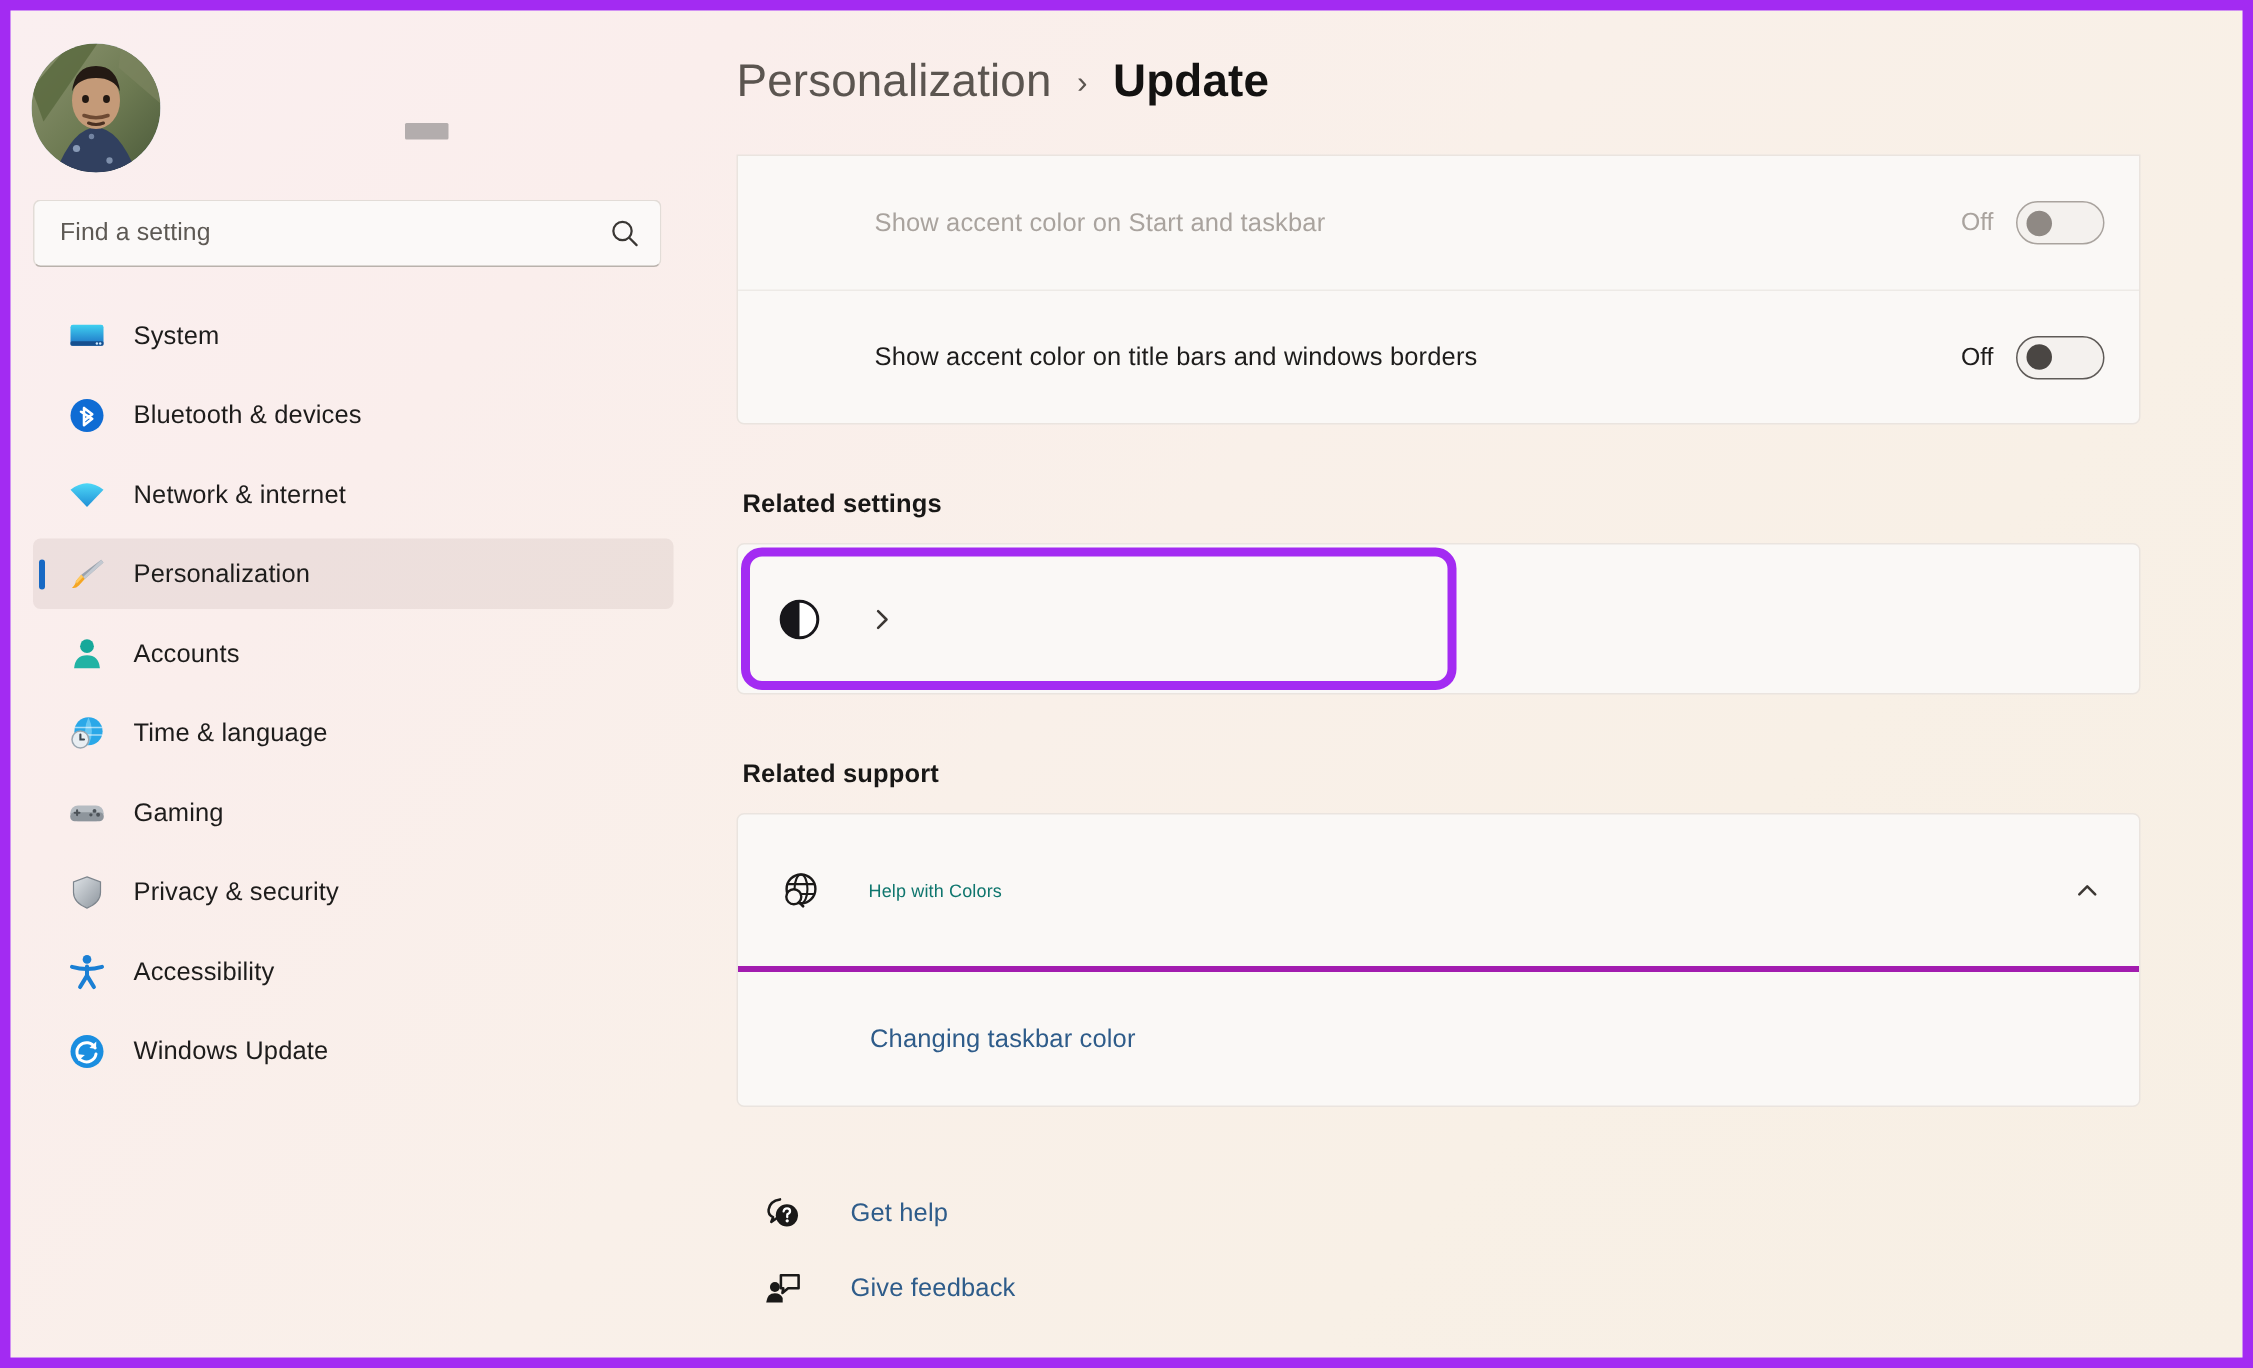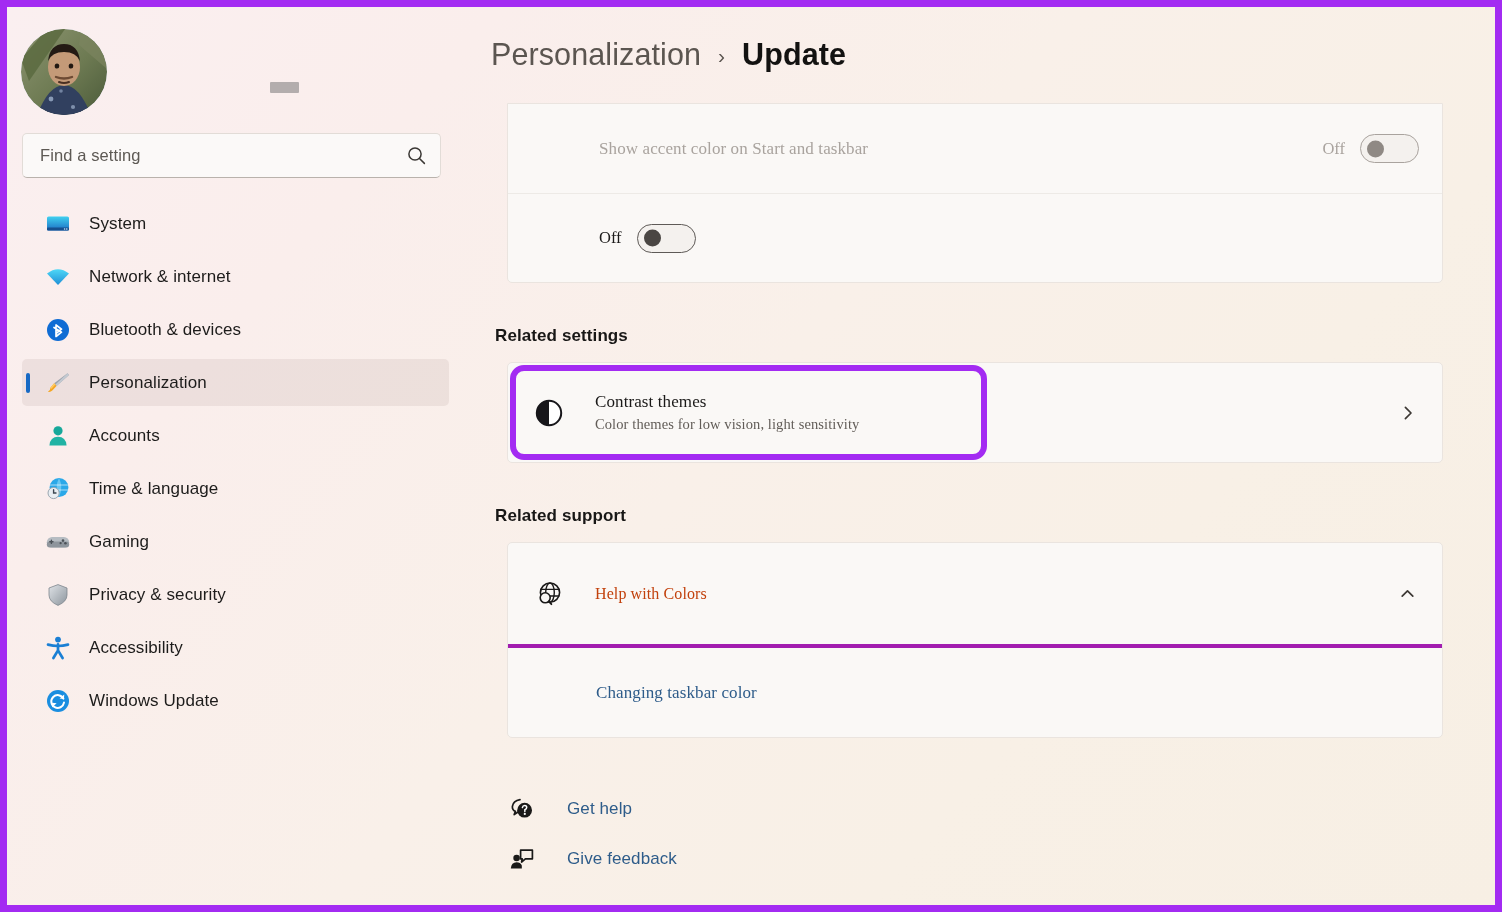--- a/index.html
+++ b/index.html
@@ -167,23 +167,22 @@
     left: 12px;
     top: 96px;
     right: 0;
     bottom: 0;
   }
 
   .card {
     background: #faf8f6;
     border: 1px solid #eae4df;
     border-radius: 5px;
-    margin: 0 21px 0 16px;
+    margin: 0 21px 0 0;
     width: 936px;
-    font-family: Liberation Serif, serif;
   }
   .card.clipped-top {
     border-top-left-radius: 0;
     border-top-right-radius: 0;
     border-top: 1px solid #eae4df;
   }
 
   .setting-row {
     display: flex;
     align-items: center;
@@ -282,22 +281,22 @@
   
   .support-row {
     display: flex;
     align-items: center;
     height: 101px;
     padding: 0 25px 0 26px;
   }
   .support-row + .support-sub { border-top: 4px solid #a21caf; }
   .sr-title {
     flex: 1 1 auto;
-    font-size: 16px;
-    color: #c2410c;
+    font-size: 12px;
+    color: #0f766e;
     letter-spacing: .1px;
   }
   .support-sub {
     height: 93px;
     display: flex;
     align-items: center;
     padding-left: 88px;
   }
   .sub-link {
     font-size: 17px;
@@ -402,43 +401,43 @@
             <circle cx="21.8" cy="18" r="0.8" fill="#cdeaff"></circle>
           </svg>
         </span>
         <span class="nav-label">System</span>
       </div>
 
       <div class="nav-item">
 
         <span class="nav-icon">
           <svg width="26" height="26" viewBox="0 0 26 26">
+            <circle cx="13" cy="13" r="11" fill="#0f6cd4"></circle>
+            <path d="M11 8 L16.5 12.2 L11 16.5 M11 8 L11 19.5 L16.5 15.2 L9 10.5" fill="none" stroke="#ffffff" stroke-width="1.7" stroke-linejoin="round" stroke-linecap="round"></path>
+          </svg>
+        </span>
+        <span class="nav-label">Bluetooth &amp; devices</span>
+      </div>
+
+      <div class="nav-item">
+
+        <span class="nav-icon">
+          <svg width="26" height="26" viewBox="0 0 26 26">
             <defs>
                 <linearGradient id="gwifi" x1="0" y1="0" x2="0" y2="1">
               <stop offset="0%" stop-color="#4ed8f7"></stop>
                   <stop offset="100%" stop-color="#1f8fd6"></stop>
             </linearGradient>
               </defs>
             <path d="M2 9.5 Q13 0.8 24 9.5 L13 21 Z" fill="url(#gwifi)"></path>
           </svg>
         </span>
         <span class="nav-label">Network &amp; internet</span>
       </div>
 
-      <div class="nav-item">
-
-        <span class="nav-icon">
-          <svg width="26" height="26" viewBox="0 0 26 26">
-            <circle cx="13" cy="13" r="11" fill="#0f6cd4"></circle>
-            <path d="M11 8 L16.5 12.2 L11 16.5 M11 8 L11 19.5 L16.5 15.2 L9 10.5" fill="none" stroke="#ffffff" stroke-width="1.7" stroke-linejoin="round" stroke-linecap="round"></path>
-          </svg>
-        </span>
-        <span class="nav-label">Bluetooth &amp; devices</span>
-      </div>
-
       <div class="nav-item selected">
         <span class="sel-pill"></span>
         <span class="nav-icon">
           <svg width="26" height="26" viewBox="0 0 26 26">
             <path d="M22.5 3.2 L24 5 L11.5 16 L9.2 13.2 Z" fill="#9aa2ac"></path>
             <path d="M22.5 3.2 L24 5 L11.5 16 L10.4 14.6 Z" fill="#c3c9d1"></path>
             <path d="M9.2 13.2 L11.5 16 L7.6 20.3 Q5.2 22.6 3 21.8 Q5.4 20 5.6 17.4 Z" fill="#f5a623"></path>
             <path d="M9.2 13.2 L10.4 14.6 L6.2 19 Q5.6 18 5.6 17.4 Z" fill="#ffcb62"></path>
           </svg>
         </span>
@@ -544,41 +543,38 @@
 
         <div class="setting-row disabled">
           <span class="row-label">Show accent color on Start and taskbar</span>
           <span class="toggle-state">Off</span>
           <span class="toggle">
             <span class="knob"></span>
           </span>
         </div>
 
         <div class="setting-row">
+          <span class="row-label">Show accent color on title bars and windows borders</span>
           <span class="toggle-state">Off</span>
           <span class="toggle">
             <span class="knob"></span>
           </span>
         </div>
 
       </div>
 
       <div class="section-head">Related settings</div>
 
       <div class="card">
         <div class="link-card">
           <span class="lc-icon">
             <svg width="30" height="30" viewBox="0 0 30 30">
               <circle cx="15" cy="15" r="12.2" fill="#ffffff" stroke="#17161a" stroke-width="2"></circle>
               <path d="M15 2.8 A12.2 12.2 0 0 0 15 27.2 Z" fill="#17161a"></path>
             </svg>
-          </span>
-          <span class="lc-text">
-            <span class="lc-title" style="display:block">Contrast themes</span>
-            <span class="lc-sub" style="display:block">Color themes for low vision, light sensitivity</span>
           </span>
           <span class="lc-chevron">
             <svg width="18" height="18" viewBox="0 0 18 18">
               <path d="M6.4 3.4 L12 9 L6.4 14.6" fill="none" stroke="#3c3834" stroke-width="1.7" stroke-linecap="round" stroke-linejoin="round"></path>
             </svg>
           </span>
           <span class="highlight-box"></span>
         </div>
       </div>
 

